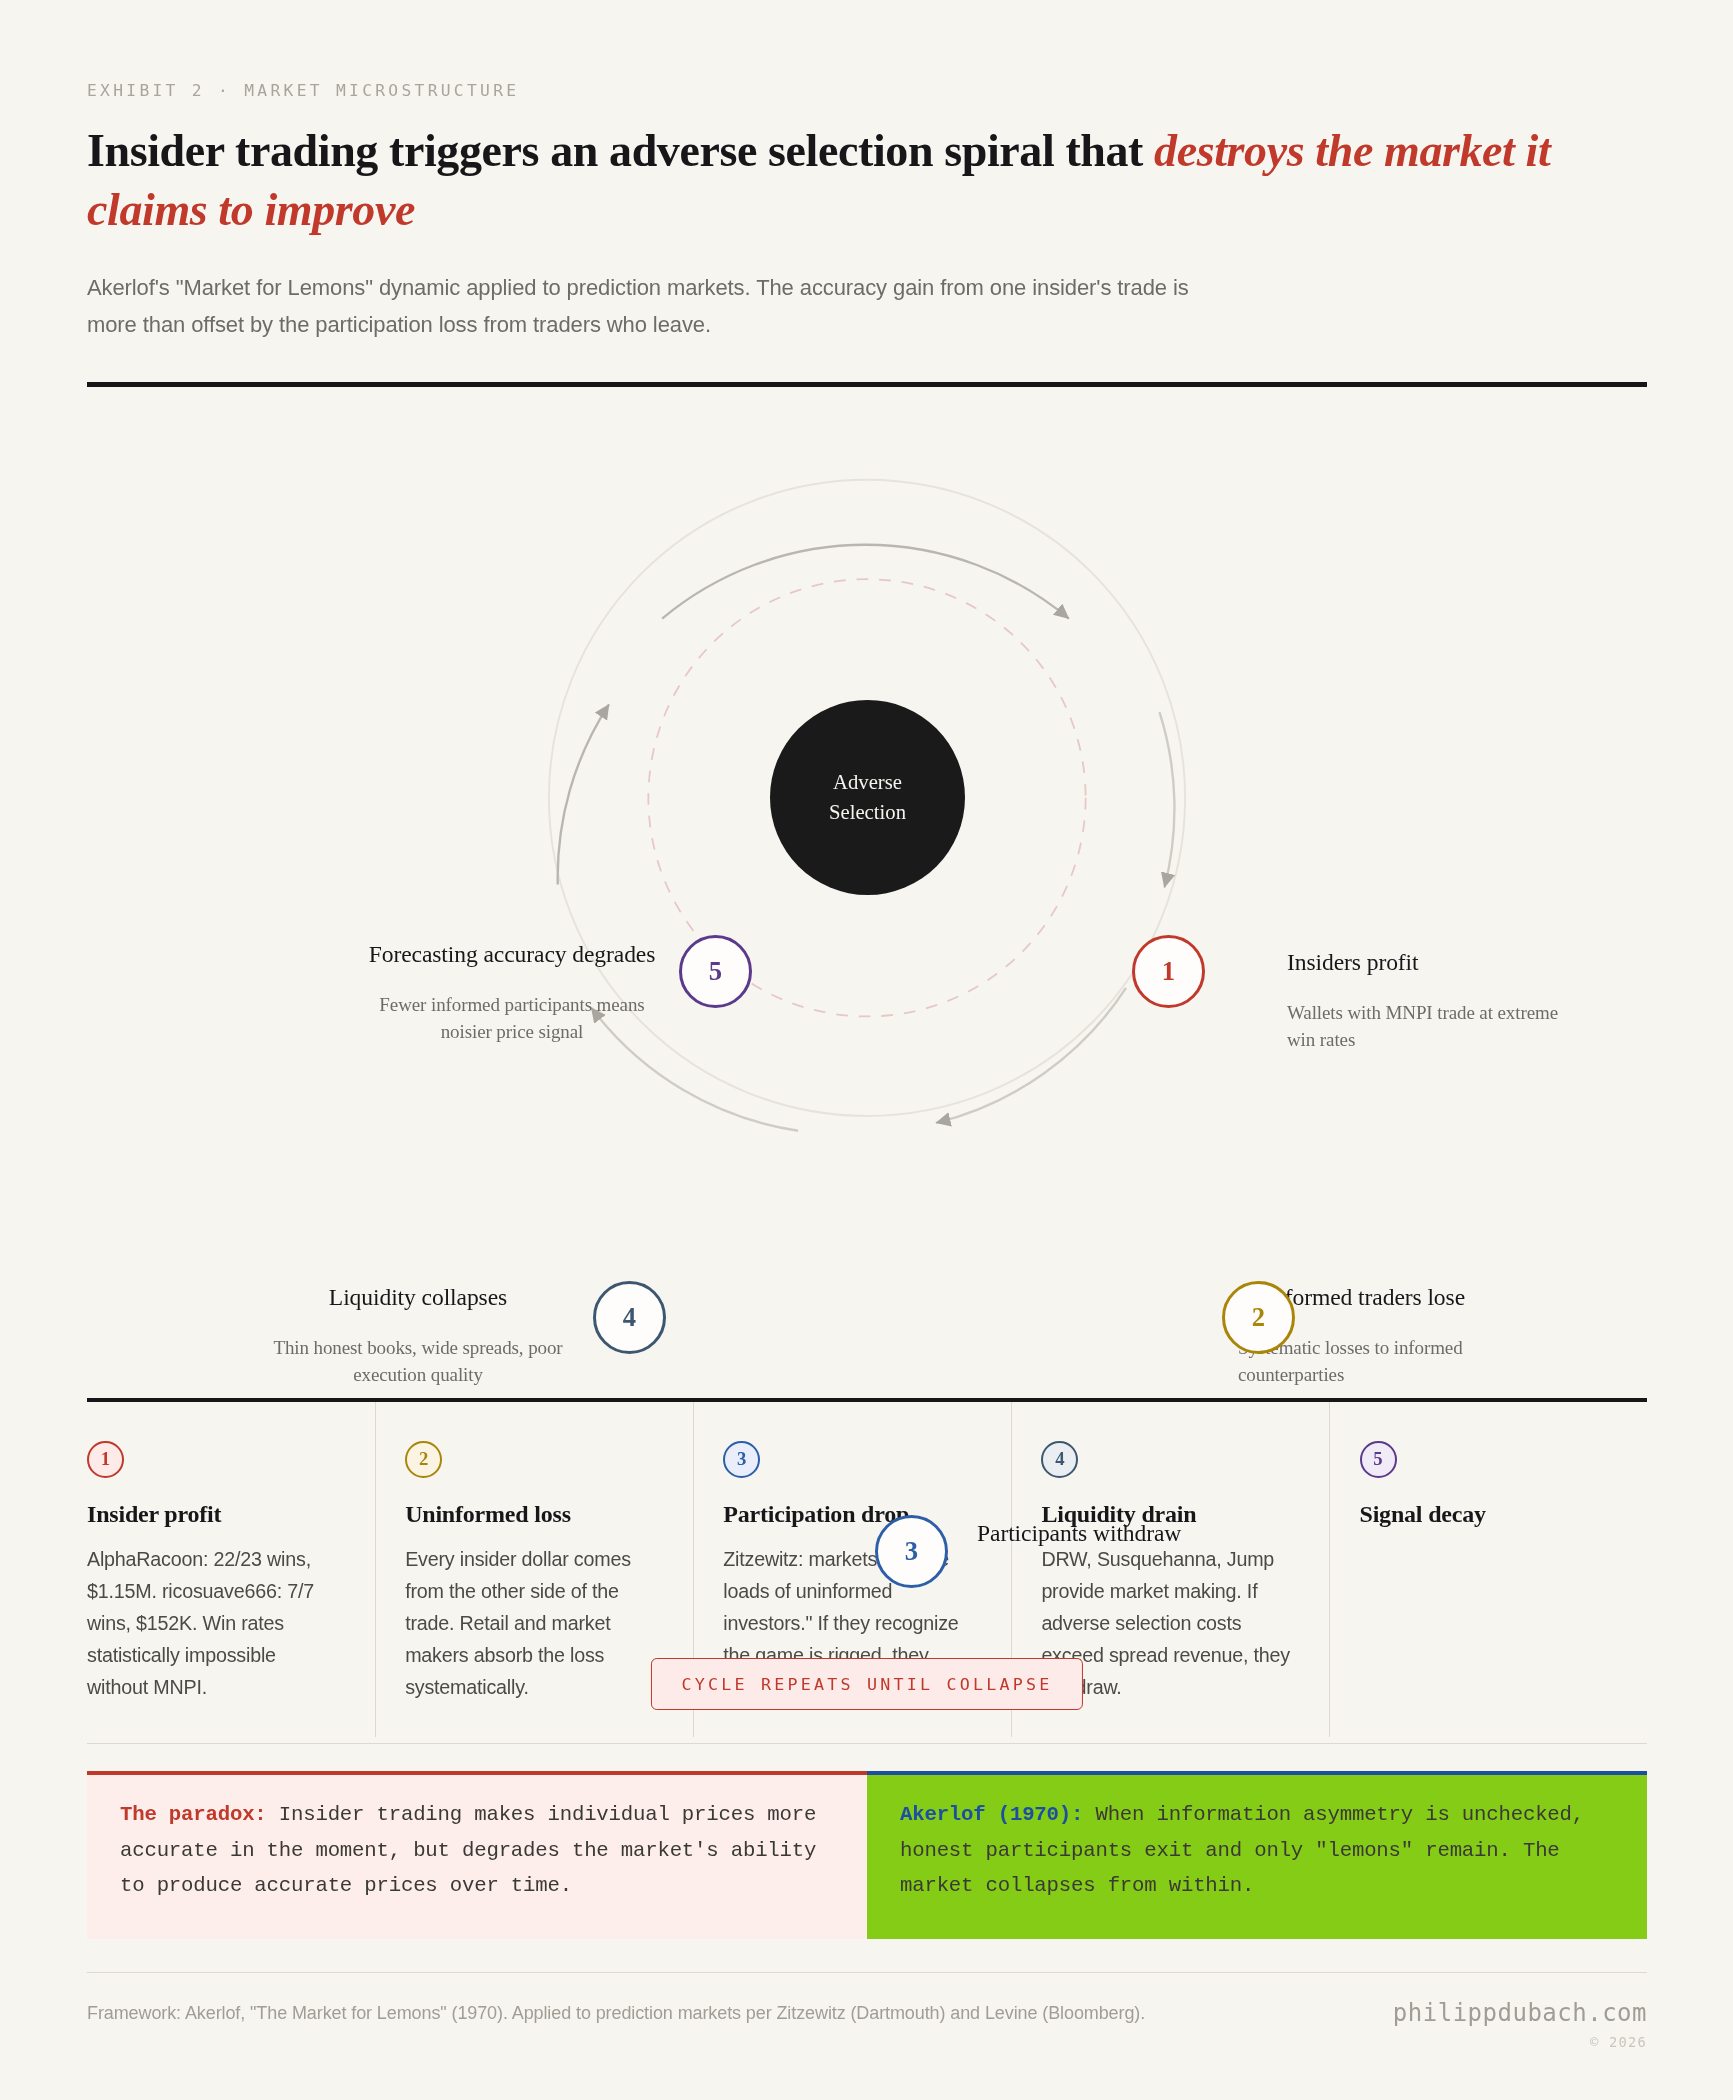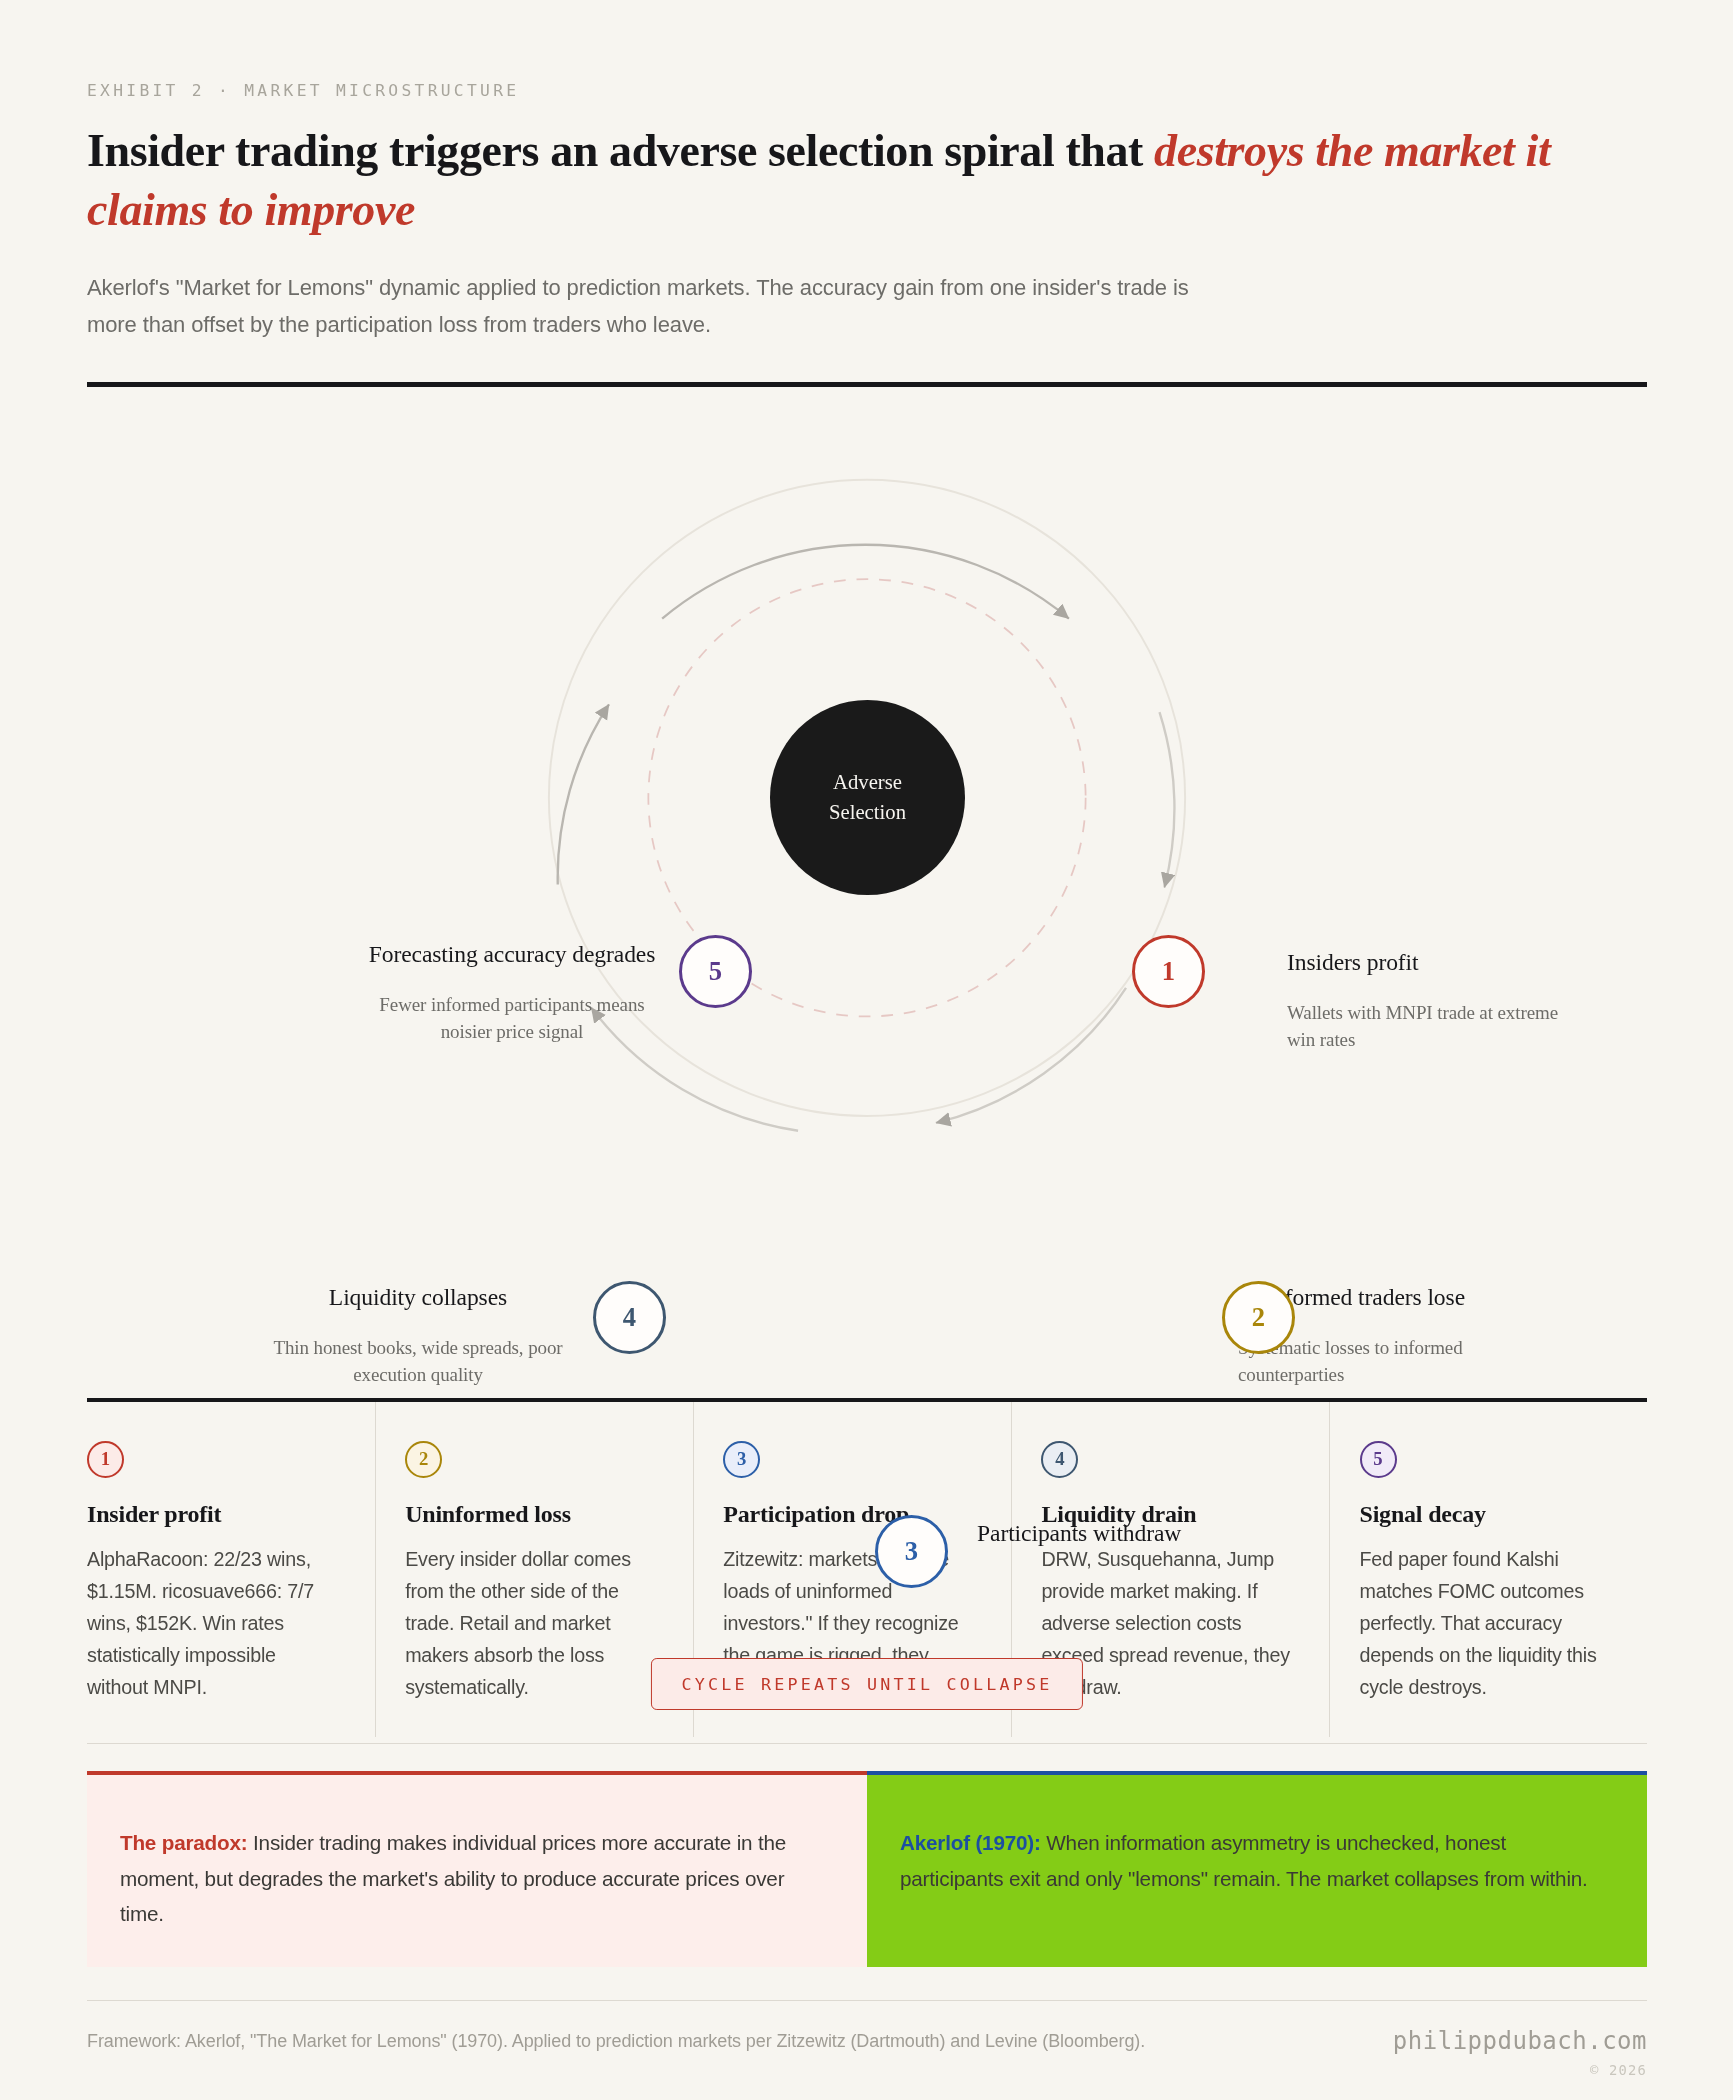--- a/index.html
+++ b/index.html
@@ -195,25 +195,26 @@
   }
 
   
   .callouts {
     display: flex;
     margin-top: 27.6px;
   }
   .callout {
     flex: 1 1 0;
     box-sizing: border-box;
-    padding: 50px 45px 35px 33px;
+    padding: 22px 45px 35px 33px;
     font-size: 20.7px;
     line-height: 1.72;
     color: #3a3936;
     letter-spacing: -0.2px;
+    font-family: Liberation Mono, monospace;
   }
   .callout.paradox {
     background: #fdeeeb;
     border-top: 4.9px solid #c0392b;
   }
   .callout.akerlof {
     background: #84cc16;
     border-top: 4.9px solid #1c4fa1;
   }
   .callout b.lead-red  { color: #c0392b; font-weight: 700; }
@@ -372,21 +373,20 @@
       </div>
       <div class="step-title">Liquidity drain</div>
       <div class="step-body">DRW, Susquehanna, Jump provide market making. If adverse selection costs exceed spread revenue, they withdraw.</div>
     </div>
 
     <div class="step">
       <div class="step-badge" style="border-color:#5b3a8c; color:#5b3a8c; background:#f1ebf8;">
         <span>5</span>
       </div>
       <div class="step-title">Signal decay</div>
-      <div class="step-body">Fed paper found Kalshi matches FOMC outcomes perfectly. That accuracy depends on the liquidity this cycle destroys.</div>
     </div>
 
   </div>
 
   <div class="rule-steps-bottom"></div>
 
   <div class="callouts">
     <div class="callout paradox">
       <b class="lead-red">The paradox:</b><span> Insider trading makes individual prices more accurate in the moment, but degrades the market's ability to produce accurate prices over time.</span>
     </div>

